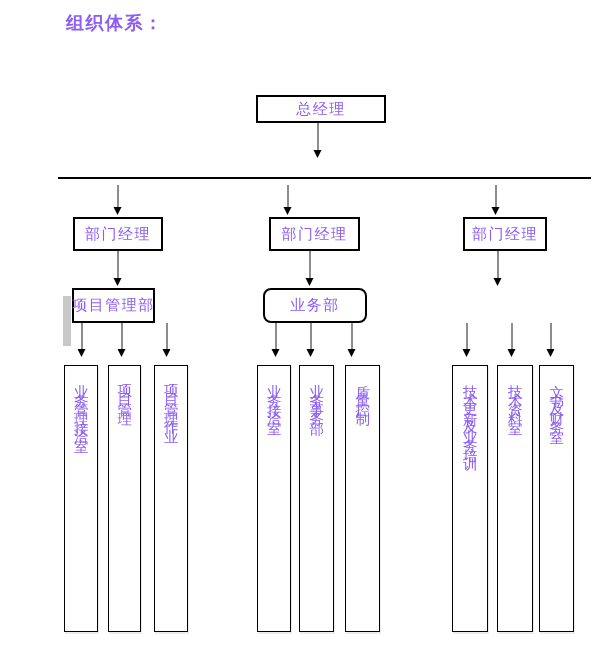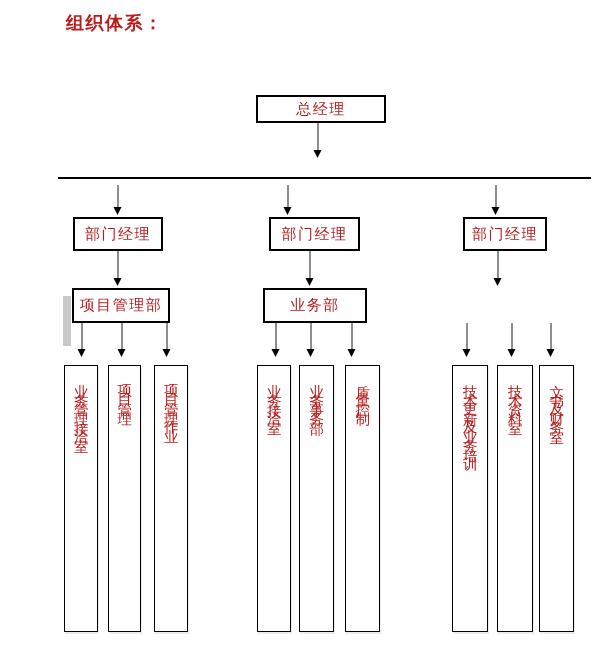--- a/index.html
+++ b/index.html
@@ -1,18 +1,18 @@
 <!DOCTYPE html>
 <html><head>
 <meta charset="utf-8">
 <style>
   html,body{margin:0;padding:0;background:#fff;}
   .canvas{
     position:relative;width:616px;height:649px;background:#ffffff;
-    font-family:"Liberation Sans",sans-serif;color:#b91c1c;overflow:hidden;
+    font-family:"Liberation Sans",sans-serif;color:#8b5cf6;overflow:hidden;
   }
   .doc-title{
     position:absolute;left:66px;top:11px;
     font-size:18px;font-weight:bold;letter-spacing:1.5px;
   }
   .box{
     position:absolute;box-sizing:border-box;border:2px solid #000;background:#fff;
     display:flex;align-items:center;justify-content:center;
     font-size:15px;letter-spacing:1.5px;white-space:nowrap;
   }
@@ -57,22 +57,22 @@
   <div class="box" style="left:73px;top:217px;width:90px;height:34px;">部门经理</div>
   <div class="box" style="left:269px;top:217px;width:91px;height:34px;">部门经理</div>
   <div class="box" style="left:463px;top:217px;width:84px;height:34px;">部门经理</div>
 
   <div class="arr" style="left:118px;top:251px;height:35px;"></div>
   <div class="arr" style="left:310px;top:251px;height:35px;"></div>
   <div class="arr" style="left:498px;top:251px;height:35px;"></div>
 
   <div class="handle-bar"></div>
 
-  <div class="box" style="left:72px;top:288px;width:98px;height:35px;">项目管理部</div>
-  <div class="box" style="left:263px;top:288px;width:104px;height:35px;">业务部</div>
+  <div class="box" style="left:72px;top:288px;width:83px;height:35px;">项目管理部</div>
+  <div class="box" style="left:263px;top:288px;width:104px;height:35px;border-radius:8px;">业务部</div>
 
   <div class="arr" style="left:82px;top:323px;height:34px;"></div>
   <div class="arr" style="left:122px;top:323px;height:34px;"></div>
   <div class="arr" style="left:167px;top:323px;height:34px;"></div>
 
   <div class="arr" style="left:276px;top:323px;height:34px;"></div>
   <div class="arr" style="left:311px;top:323px;height:34px;"></div>
   <div class="arr" style="left:352px;top:323px;height:34px;"></div>
 
   <div class="arr" style="left:467px;top:323px;height:34px;"></div>

